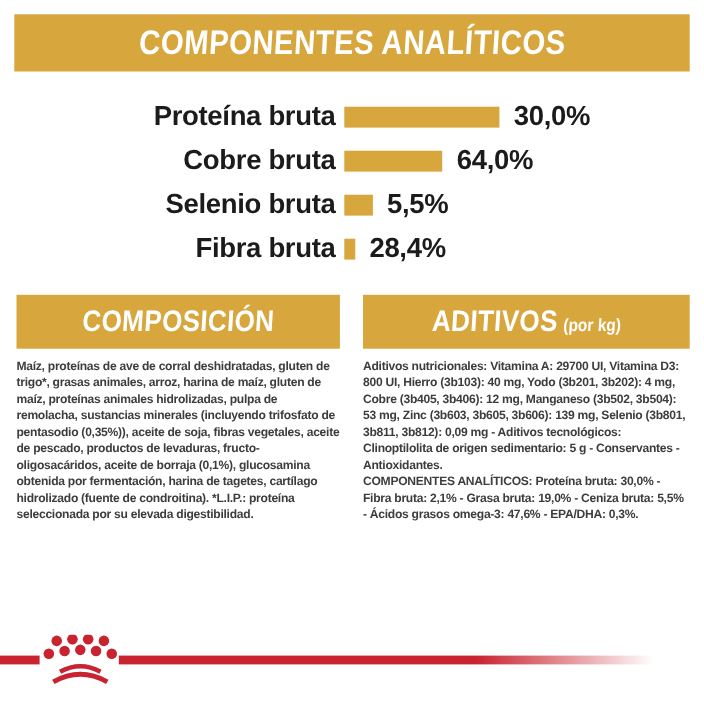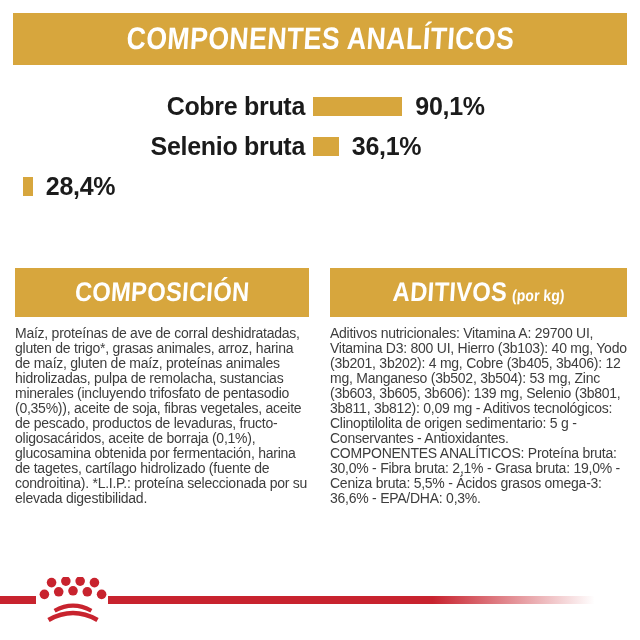--- a/index.html
+++ b/index.html
@@ -33,21 +33,21 @@
   .col-additives{width:297px;}
   .col-header{
     height:49px;background:var(--gold);display:flex;align-items:center;justify-content:center;
   }
   .col-header-inner{
     display:flex;align-items:baseline;transform:scaleX(.88) skewX(-4deg);white-space:nowrap;
   }
   .col-header-title{color:#ffffff;font-weight:bold;font-size:27px;letter-spacing:.3px;}
   .col-header-suffix{color:#ffffff;font-weight:bold;font-size:16px;margin-left:6px;}
   .col-body{
-    margin-top:9px;font-size:14px;line-height:15px;letter-spacing:-.25px;color:var(--body);
+    margin-top:9px;font-size:11px;line-height:15px;letter-spacing:-.25px;color:var(--body);font-weight:bold;
   }
   .col-body p{margin:0;padding:0;}
   
   .band-left{position:absolute;left:0;top:596px;width:36px;height:8px;background:var(--red);}
   .band-right{
     position:absolute;left:108px;top:596px;width:507px;height:8px;
     background:linear-gradient(to right,var(--red) 0%,var(--red) 64%,rgba(200,35,46,0) 96%);
   }
   .crown{position:absolute;left:39px;top:577px;width:68px;height:48px;}
 </style>
@@ -55,30 +55,36 @@
 <body>
 
 <div class="canvas" style="--gold: #d7a63d; --red: #c8232e; --ink: #1b1b1b; --body: #3d3d3d;">
 
   <div class="banner">
     <span class="banner-text">COMPONENTES ANALÍTICOS</span>
   </div>
 
   <div class="chart">
       <div class="chart-row">
+        <div class="chart-label">Proteína bruta</div>
+        <div class="chart-bar" style="width: 141px; background: rgb(215, 166, 61);"></div>
+        <div class="chart-value">30,0%</div>
+      </div>
+      <div class="chart-row">
         <div class="chart-label">Cobre bruta</div>
         <div class="chart-bar" style="width: 89.3px; background: rgb(215, 166, 61);"></div>
-        <div class="chart-value">90,1%</div>
+        <div class="chart-value">64,0%</div>
       </div>
       <div class="chart-row">
         <div class="chart-label">Selenio bruta</div>
         <div class="chart-bar" style="width: 25.85px; background: rgb(215, 166, 61);"></div>
-        <div class="chart-value">36,1%</div>
+        <div class="chart-value">5,5%</div>
       </div>
       <div class="chart-row">
+        <div class="chart-label">Fibra bruta</div>
         <div class="chart-bar" style="width: 9.87px; background: rgb(215, 166, 61);"></div>
         <div class="chart-value">28,4%</div>
       </div>
     </div>
 
   <div class="columns">
     <div class="col col-composition">
       <div class="col-header">
         <span class="col-header-inner">
           <span class="col-header-title">COMPOSICIÓN</span>
@@ -91,21 +97,21 @@
 
     <div class="col col-additives">
       <div class="col-header">
         <span class="col-header-inner">
           <span class="col-header-title">ADITIVOS</span>
           <span class="col-header-suffix">(por kg)</span>
         </span>
       </div>
       <div class="col-body">
         <p>Aditivos nutricionales: Vitamina A: 29700 UI, Vitamina D3: 800 UI, Hierro (3b103): 40 mg, Yodo (3b201, 3b202): 4 mg, Cobre (3b405, 3b406): 12 mg, Manganeso (3b502, 3b504): 53 mg, Zinc (3b603, 3b605, 3b606): 139 mg, Selenio (3b801, 3b811, 3b812): 0,09 mg - Aditivos tecnológicos: Clinoptilolita de origen sedimentario: 5 g - Conservantes - Antioxidantes.</p>
-        <p>COMPONENTES ANALÍTICOS: Proteína bruta: 30,0% - Fibra bruta: 2,1% - Grasa bruta: 19,0% - Ceniza bruta: 5,5% - Ácidos grasos omega-3: 36,6% - EPA/DHA: 0,3%.</p>
+        <p>COMPONENTES ANALÍTICOS: Proteína bruta: 30,0% - Fibra bruta: 2,1% - Grasa bruta: 19,0% - Ceniza bruta: 5,5% - Ácidos grasos omega-3: 47,6% - EPA/DHA: 0,3%.</p>
       </div>
     </div>
   </div>
 
   <div class="band-left"></div>
   <div class="band-right"></div>
   <svg class="crown" viewBox="0 0 66 47">
     <g fill="#c8232e">
       <circle cx="5" cy="17" r="4.7"></circle>
       <circle cx="19" cy="14.5" r="4.7"></circle>

